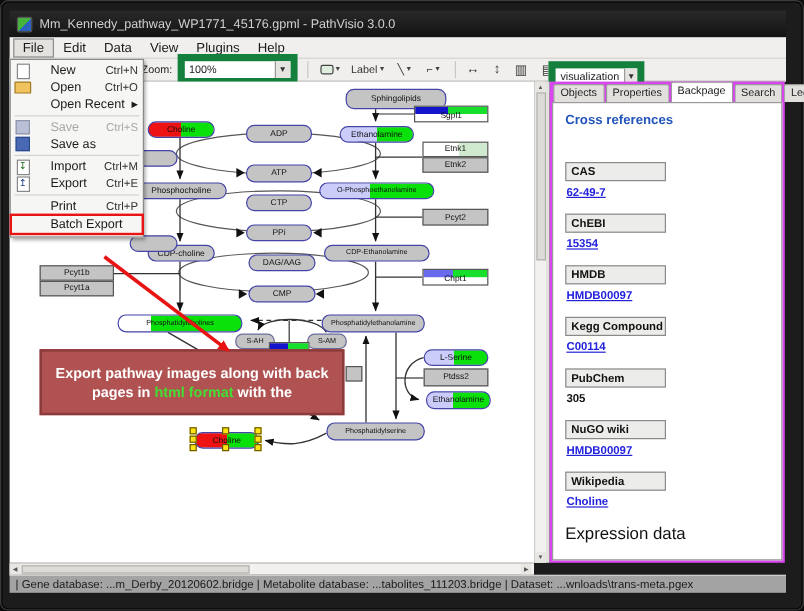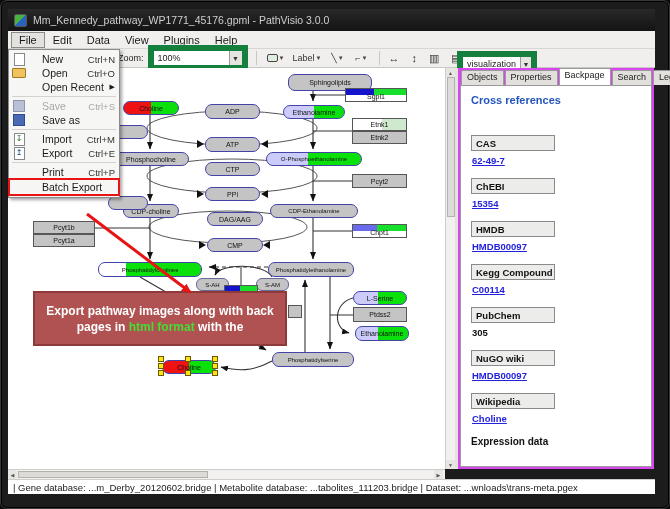--- a/index.html
+++ b/index.html
@@ -37,41 +37,41 @@
   .splitter{position:absolute;left:455px;top:68px;width:3px;height:401px;background:#e4e2de;z-index:6;}
   .panel{position:absolute;left:458px;top:68px;width:196px;height:401px;background:#d946ef;z-index:6;box-sizing:border-box;font-size:9px;}
   .tabs{display:flex;align-items:flex-end;height:17px;padding-left:3px;}
   .tab{background:#e2e0dc;border:1px solid #9a9a9a;border-bottom:none;height:13px;padding:1px 5px 0 5px;font-size:9px;color:#222;margin-right:1px;border-radius:2px 2px 0 0;}
   .tab.active{background:#fff;height:15px;}
   .panel-content{position:absolute;left:2px;top:17px;right:2px;bottom:2px;background:#fff;border:1px solid #9a9a9a;overflow:hidden;padding:8px 0 0 10px;box-sizing:border-box;}
   .bp-heading{color:#2255bb;font-weight:bold;font-size:11px;margin-bottom:29px;}
   .bp-box{width:84px;height:16px;background:#ececea;border:1px solid #8a8a8a;font-weight:bold;font-size:9.5px;color:#111;display:flex;align-items:center;padding-left:4px;box-sizing:border-box;margin-bottom:4px;}
   .bp-val{font-size:9.5px;font-weight:bold;margin:0 0 12px 1px;color:#111;}
   .bp-val.link{color:#2222dd;text-decoration:underline;}
-  .bp-footer{font-weight:bold;font-size:10px;color:#111;margin-top:4px;}
+  .bp-footer{font-weight:normal;font-size:14px;color:#111;margin-top:4px;}
   #file-menu{position:absolute;left:8px;top:49px;width:112px;background:#f6f6f4;border:1px solid #8a8a8a;z-index:8;padding:2px 0;box-sizing:border-box;box-shadow:2px 2px 3px rgba(0,0,0,.35);}
   .fm-item{display:flex;align-items:center;height:14px;font-size:10.5px;color:#1a1a1a;padding:0 4px 0 3px;position:relative;}
   .fm-item.disabled{color:#a8a8a8;}
   .fm-item .ic{width:14px;height:11px;margin-right:3px;display:flex;align-items:center;justify-content:center;}
   .fm-item .lbl{flex:1;white-space:nowrap;padding-left:13px;}
   .fm-item .sc{font-size:9.5px;color:#333;white-space:nowrap;}
   .fm-item.disabled .sc{color:#a8a8a8;}
   .fm-item .sub{font-size:7px;margin-left:3px;}
   .fm-item.highlight{outline:2px solid #e81414;outline-offset:-1px;height:16px;}
   .fm-sep{height:1px;background:#d4d2ce;margin:2px 3px;}
   .ic-new{width:9px;height:11px;background:#fff;border:1px solid #888;}
   .ic-open{width:12px;height:8px;background:#f0c35e;border:1px solid #a07a20;border-radius:1px;}
   .ic-save{width:10px;height:10px;background:#b9bfd4;border:1px solid #8f95aa;}
   .ic-saveas{width:10px;height:10px;background:#4a69b5;border:1px solid #2c4a8c;}
   .ic-import{width:9px;height:11px;background:#fff;border:1px solid #888;font-size:8px;color:#1c6a1c;line-height:9px;text-align:center;}
   .ic-export{width:9px;height:11px;background:#fff;border:1px solid #888;font-size:8px;color:#1c3a8a;line-height:9px;text-align:center;}
   .hscroll{position:absolute;left:8px;top:469px;width:437px;height:10px;background:#f2f1ef;border-top:1px solid #cfcdc9;z-index:6;box-sizing:border-box;}
   .hscroll .thumb{position:absolute;left:10px;top:1px;width:190px;height:7px;background:#dddbd7;border:1px solid #b3b1ad;box-sizing:border-box;}
   .hscroll .arr{position:absolute;top:0;width:9px;height:9px;font-size:5px;color:#555;display:flex;align-items:center;justify-content:center;background:#e8e6e2;}
-  .statusbar{position:absolute;left:8px;top:479px;width:647px;height:15px;background:#ffffff;border-top:1px solid #cfcdc9;display:flex;align-items:center;font-size:9.5px;color:#1a1a1a;padding-left:5px;box-sizing:border-box;white-space:nowrap;z-index:6;}
+  .statusbar{position:absolute;left:8px;top:479px;width:647px;height:15px;background:#a3a3a3;border-top:1px solid #cfcdc9;display:flex;align-items:center;font-size:9.5px;color:#1a1a1a;padding-left:5px;box-sizing:border-box;white-space:nowrap;z-index:6;}
   .glyph-shape{display:inline-block;width:9px;height:6px;border:1px solid #444;border-radius:2px;background:#dfeede;}
 </style>
 </head>
 <body>
 
 <div id="screen">
   <div class="frame"></div>
 
   <div class="titlebar">
     <div class="app-icon"></div>

